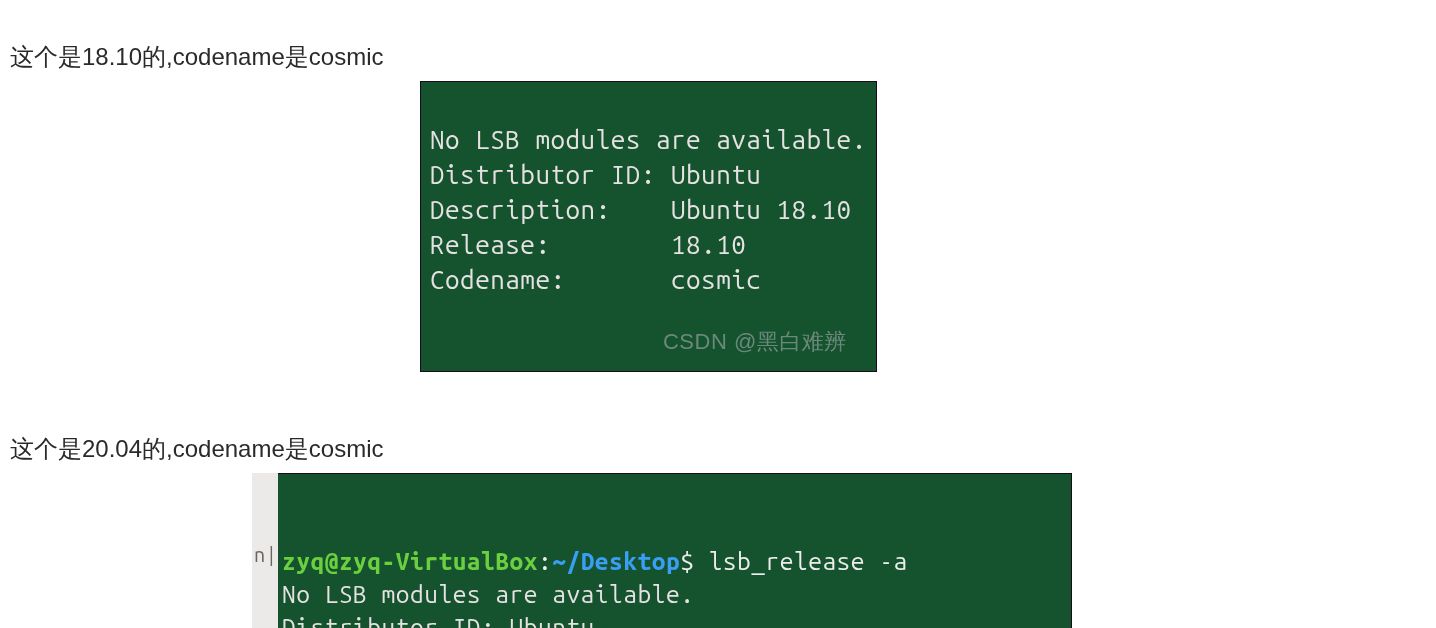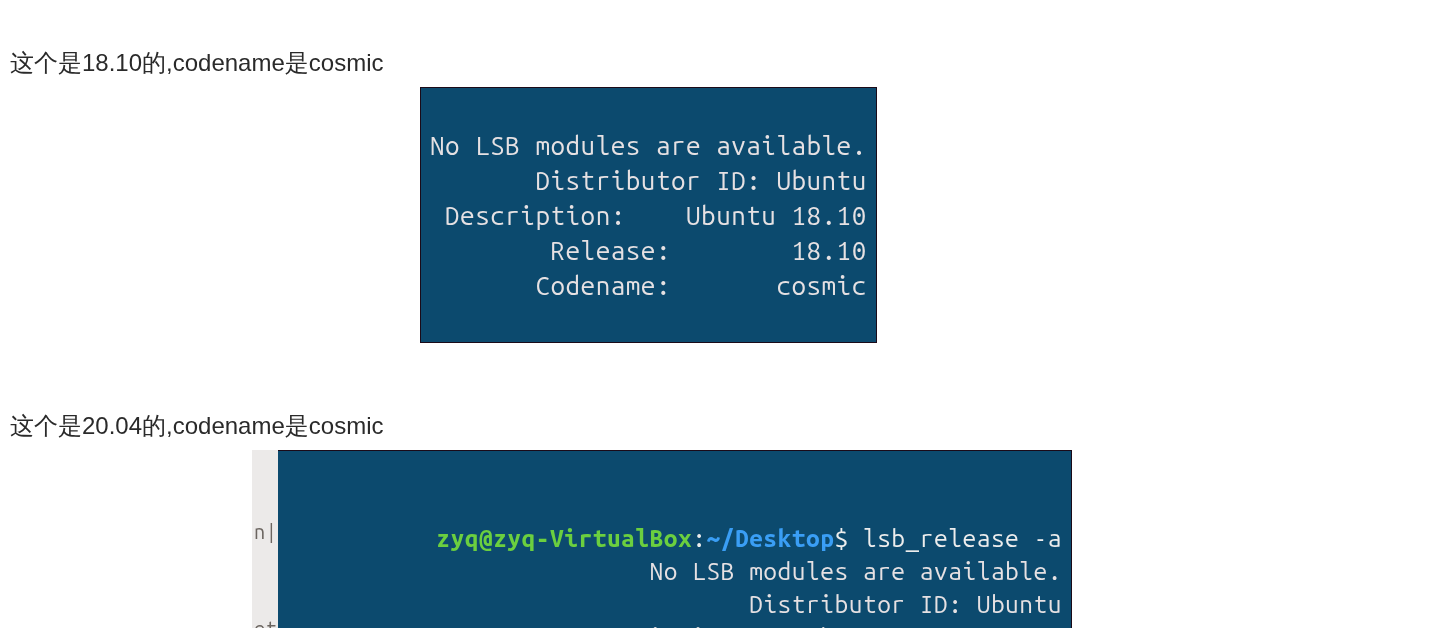--- a/index.html
+++ b/index.html
@@ -8,27 +8,27 @@
     width: 1436px;
     box-sizing: border-box;
     font-family: -apple-system, BlinkMacSystemFont, "Segoe UI", "PingFang SC", "Microsoft YaHei", sans-serif;
     background: #ffffff;
     color: #222;
     position: relative;
   }
   .caption {
     font-size: 24px;
     color: #2a2a2a;
-    margin: 27px 0 8px 0;
+    margin: 21px 0 8px 0;
     font-weight: 400;
   }
   .terminal {
     display: inline-block;
-    text-align: right;
-    background: #0c4a6e;
+    text-align: left;
+    background: #14532d;
     color: #e6e1e3;
     font-family: "Ubuntu Mono", "DejaVu Sans Mono", Consolas, monospace;
     padding: 6px 10px 4px 10px;
     position: relative;
     line-height: 1.35;
     white-space: pre;
     box-shadow: 0 0 0 1px #1b0a18 inset;
   }
   .term1 {
     font-size: 26px;
@@ -77,20 +77,21 @@
 <div class="caption">这个是18.10的,codename是cosmic</div>
 
 <div class="row1">
   <div class="term1wrap">
     <div class="terminal term1">
 <span>No LSB modules are available.</span>
 <span>Distributor ID: Ubuntu</span>
 <span>Description:    Ubuntu 18.10</span>
 <span>Release:        18.10</span>
 <span>Codename:       cosmic</span>
+      <div class="watermark wm1">CSDN @黑白难辨</div>
     </div>
   </div>
 </div>
 
 <div class="spacer"></div>
 
 <div class="caption">这个是20.04的,codename是cosmic</div>
 
 <div class="row2">
   <div class="term2wrap">

